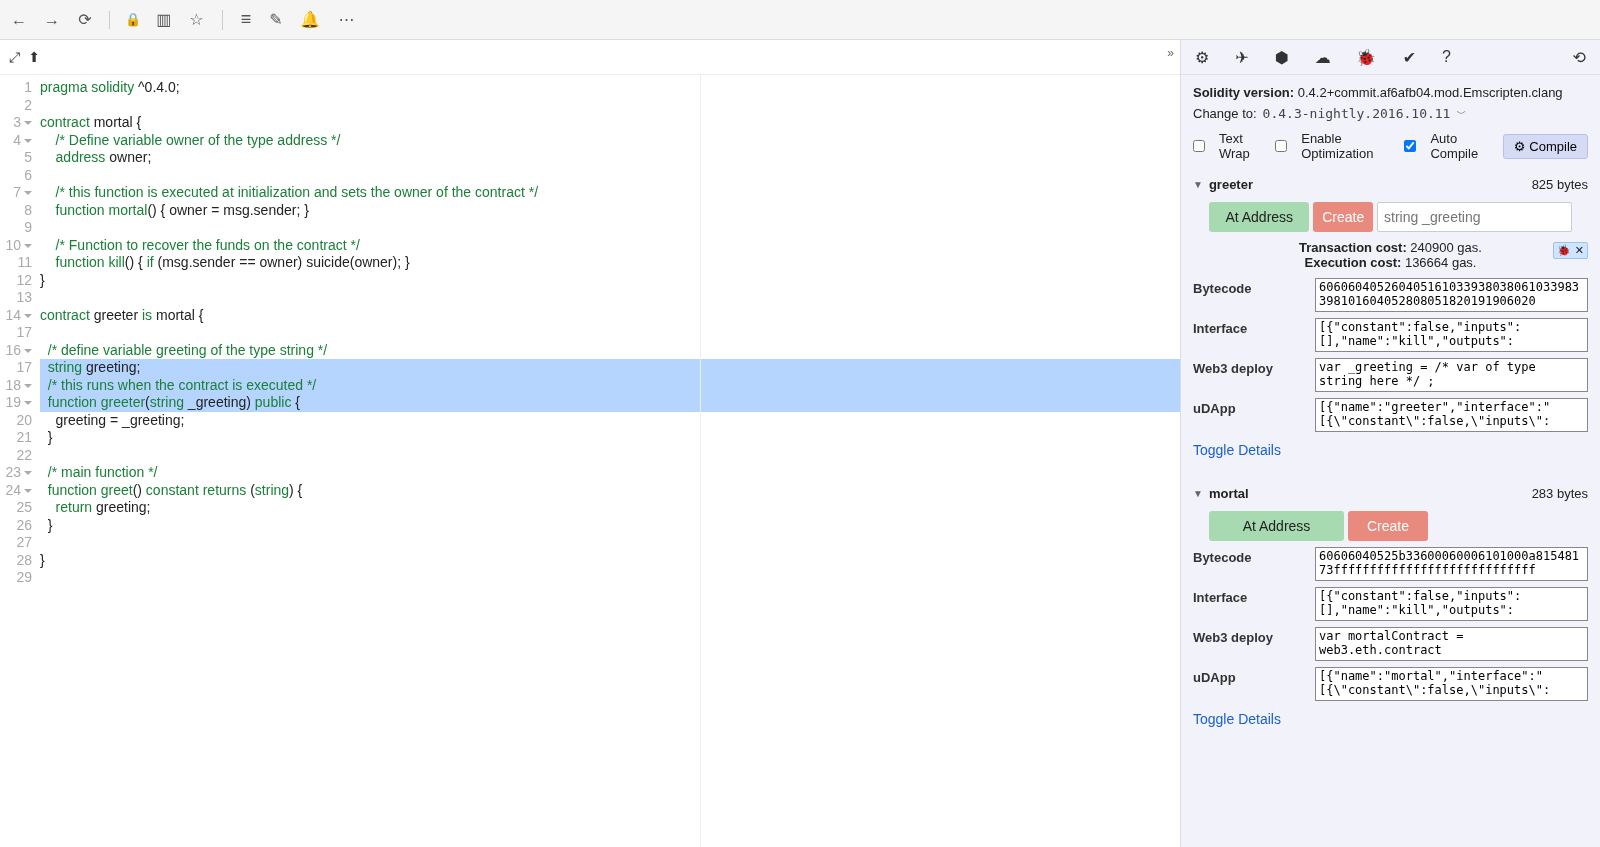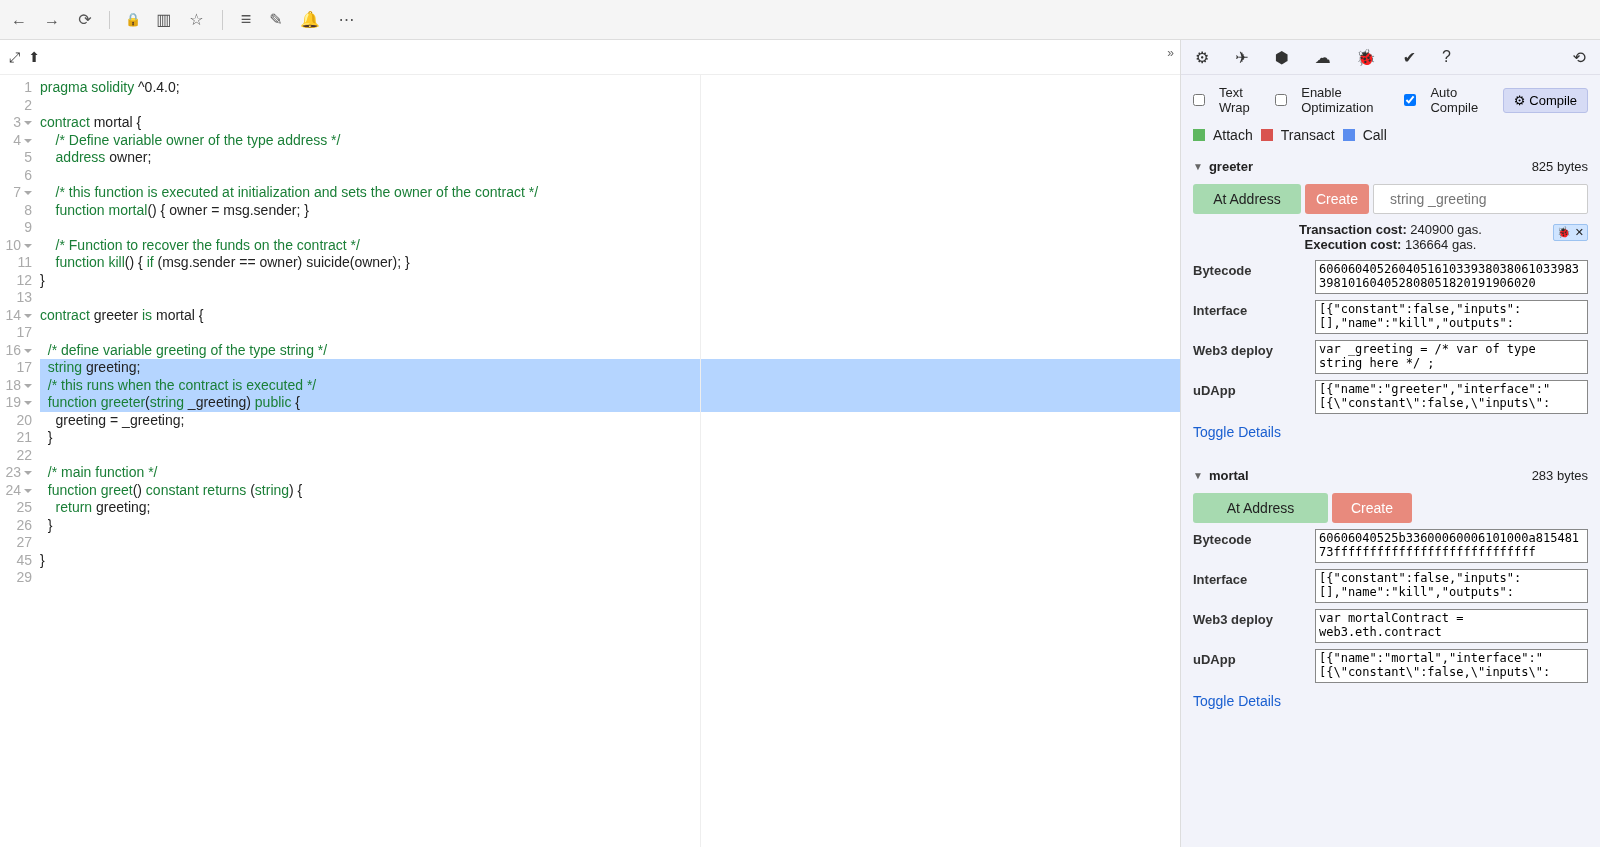--- a/index.html
+++ b/index.html
@@ -47,25 +47,25 @@
 .compile-btn{background:#d6dbf5;border:1px solid #b8c0e8;border-radius:3px;padding:4px 10px;cursor:pointer;display:inline-flex;align-items:center;gap:4px;font-size:13px}
 .legend{display:flex;align-items:center;gap:8px;margin-bottom:12px;font-size:14px}
 .legend .sw{width:12px;height:12px;display:inline-block}
 .sw.g{background:#5fb760}
 .sw.r{background:#d9534f}
 .sw.b{background:#5b8def}
 .contract{margin-bottom:14px}
 .contract-hdr{display:flex;align-items:center;font-weight:600;padding:4px 0;cursor:pointer}
 .contract-hdr .tri{font-size:10px;color:#666;margin-right:6px}
 .contract-hdr .bytes{margin-left:auto;font-weight:400;font-size:13px}
-.actions{display:flex;gap:4px;margin:6px 0}
+.actions{display:flex;gap:4px;margin:6px 16px}
 .btn{border:none;border-radius:3px;padding:7px 0;font-size:14px;cursor:pointer;text-align:center}
 .btn.at{background:#a7dab0;color:#222;width:135px}
 .btn.create{background:#e88a7d;color:#fff;width:80px}
-.ctor-input{flex:1;border:1px solid #ccc;border-radius:2px;padding:5px 16px;font-size:14px;color:#888;background:#fff}
+.ctor-input{flex:1;border:1px solid #ccc;border-radius:2px;padding:5px 6px;font-size:14px;color:#888;background:#fff}
 .costs{text-align:center;margin:8px 0;position:relative}
 .costs .line{font-size:13px}
 .costs .line b{font-weight:600}
 .costs .bug-pill{display:inline-flex;align-items:center;background:#cfe4ff;border:1px solid #9cc2f0;border-radius:2px;padding:1px 3px;font-size:11px;position:absolute;right:0;top:2px}
 .costs .bug-pill .x{margin-left:4px;cursor:pointer}
 .kv{display:flex;align-items:flex-start;margin:6px 0;gap:12px}
 .kv .k{width:110px;font-weight:600;color:#333;padding-top:3px}
 .kv textarea{flex:1;height:34px;border:1px solid #888;font-family:Consolas,monospace;font-size:12px;resize:none;padding:1px 3px;background:#fff;overflow-y:scroll}
 .toggle-link{color:#1a5fd0;font-size:14px;cursor:pointer;margin:4px 0 10px;display:inline-block}
 input[type=checkbox]{width:12px;height:12px}
@@ -119,66 +119,64 @@
           <div class="gl fold">18</div>
           <div class="gl fold">19</div>
           <div class="gl">20</div>
           <div class="gl">21</div>
           <div class="gl">22</div>
           <div class="gl fold">23</div>
           <div class="gl fold">24</div>
           <div class="gl">25</div>
           <div class="gl">26</div>
           <div class="gl">27</div>
-          <div class="gl">45</div>
+          <div class="gl">28</div>
           <div class="gl">29</div>
         </div>
       <div class="code" id="code"><div class="ruler"></div><div class="cl"><span class="kw">pragma</span> <span class="kw">solidity</span> ^0.4.0;</div><div class="cl">&nbsp;</div><div class="cl"><span class="kw">contract</span> mortal {</div><div class="cl">    <span class="cmt">/* Define variable owner of the type address */</span></div><div class="cl">    <span class="type">address</span> owner;</div><div class="cl">&nbsp;</div><div class="cl">    <span class="cmt">/* this function is executed at initialization and sets the owner of the contract */</span></div><div class="cl">    <span class="kw">function</span> <span class="fn">mortal</span>() { owner = msg.sender; }</div><div class="cl">&nbsp;</div><div class="cl">    <span class="cmt">/* Function to recover the funds on the contract */</span></div><div class="cl">    <span class="kw">function</span> <span class="fn">kill</span>() { <span class="kw">if</span> (msg.sender == owner) suicide(owner); }</div><div class="cl">}</div><div class="cl">&nbsp;</div><div class="cl"><span class="kw">contract</span> greeter <span class="kw">is</span> mortal {</div><div class="cl">&nbsp;</div><div class="cl">  <span class="cmt">/* define variable greeting of the type string */</span></div><div class="cl hl">  <span class="type">string</span> greeting;</div><div class="cl hl">  <span class="cmt">/* this runs when the contract is executed */</span></div><div class="cl hl">  <span class="kw">function</span> <span class="fn">greeter</span>(<span class="type">string</span> _greeting) <span class="kw">public</span> {</div><div class="cl">    greeting = _greeting;</div><div class="cl">  }</div><div class="cl">&nbsp;</div><div class="cl">  <span class="cmt">/* main function */</span></div><div class="cl">  <span class="kw">function</span> <span class="fn">greet</span>() <span class="kw">constant</span> <span class="kw">returns</span> (<span class="type">string</span>) {</div><div class="cl">    <span class="kw">return</span> greeting;</div><div class="cl">  }</div><div class="cl">&nbsp;</div><div class="cl">}</div><div class="cl">&nbsp;</div></div>
     </div>
   </div>
 
   <div class="right-panel">
     <div class="rp-icons">
       <span>⚙</span>
       <span>✈</span>
       <span>⬢</span>
       <span>☁</span>
       <span>🐞</span>
       <span>✔</span>
       <span>?</span>
       <span class="spacer"></span>
       <span class="refresh">⟲</span>
     </div>
     <div class="rp-body">
+      <div class="version-line"><b>Solidity version:</b> <span>0.4.2+commit.af6afb04.mod.Emscripten.clang</span></div>
+      <div class="change-line">
+          <span>Change to:</span> 
+          <span class="sel">0.4.3-nightly.2016.10.11</span> 
+          <span class="caret">﹀</span>
+        </div>
       <div class="opts-row">
         <label>
             <input type="checkbox" style="">
             <span>Text Wrap</span>
           </label>
         <label>
             <input type="checkbox" style="">
             <span>Enable Optimization</span>
           </label>
         <label>
             <input type="checkbox" checked="" style="">
             <span>Auto Compile</span>
           </label>
         <button class="compile-btn">
             <span>⚙</span>
             <span>Compile</span>
           </button>
       </div>
-      <div class="legend">
-        <span class="sw g"></span>
-          <span>Attach</span>
-        <span class="sw r"></span>
-          <span>Transact</span>
-        <span class="sw b"></span>
-          <span>Call</span>
-      </div>
       <div id="contracts">
           <div class="contract"><div class="contract-hdr">
               <span class="tri">▼</span>
               <span>greeter</span>
               <span class="bytes">825 bytes</span>
             </div><div class="actions">
               <button class="btn at">At Address</button>
               <button class="btn create">Create</button>
               <input class="ctor-input" placeholder="string _greeting" style="">
             </div><div class="costs">

